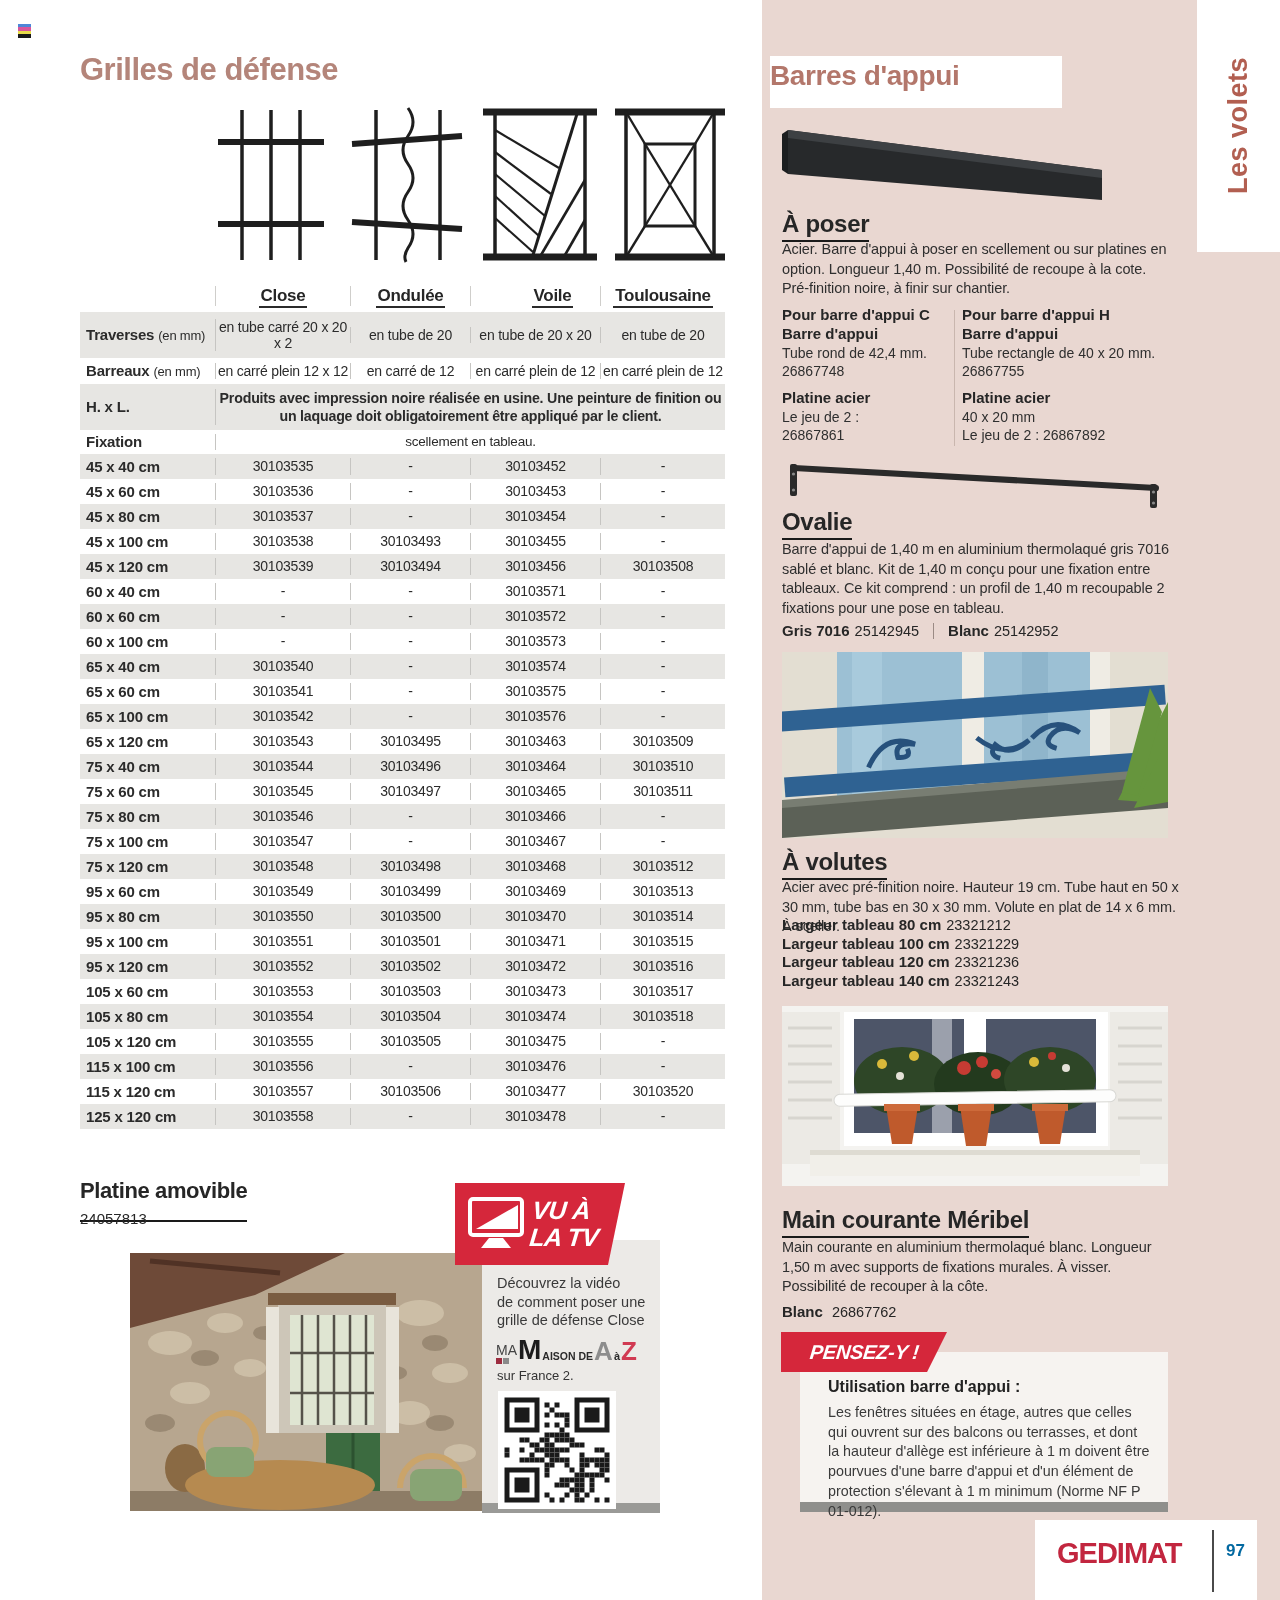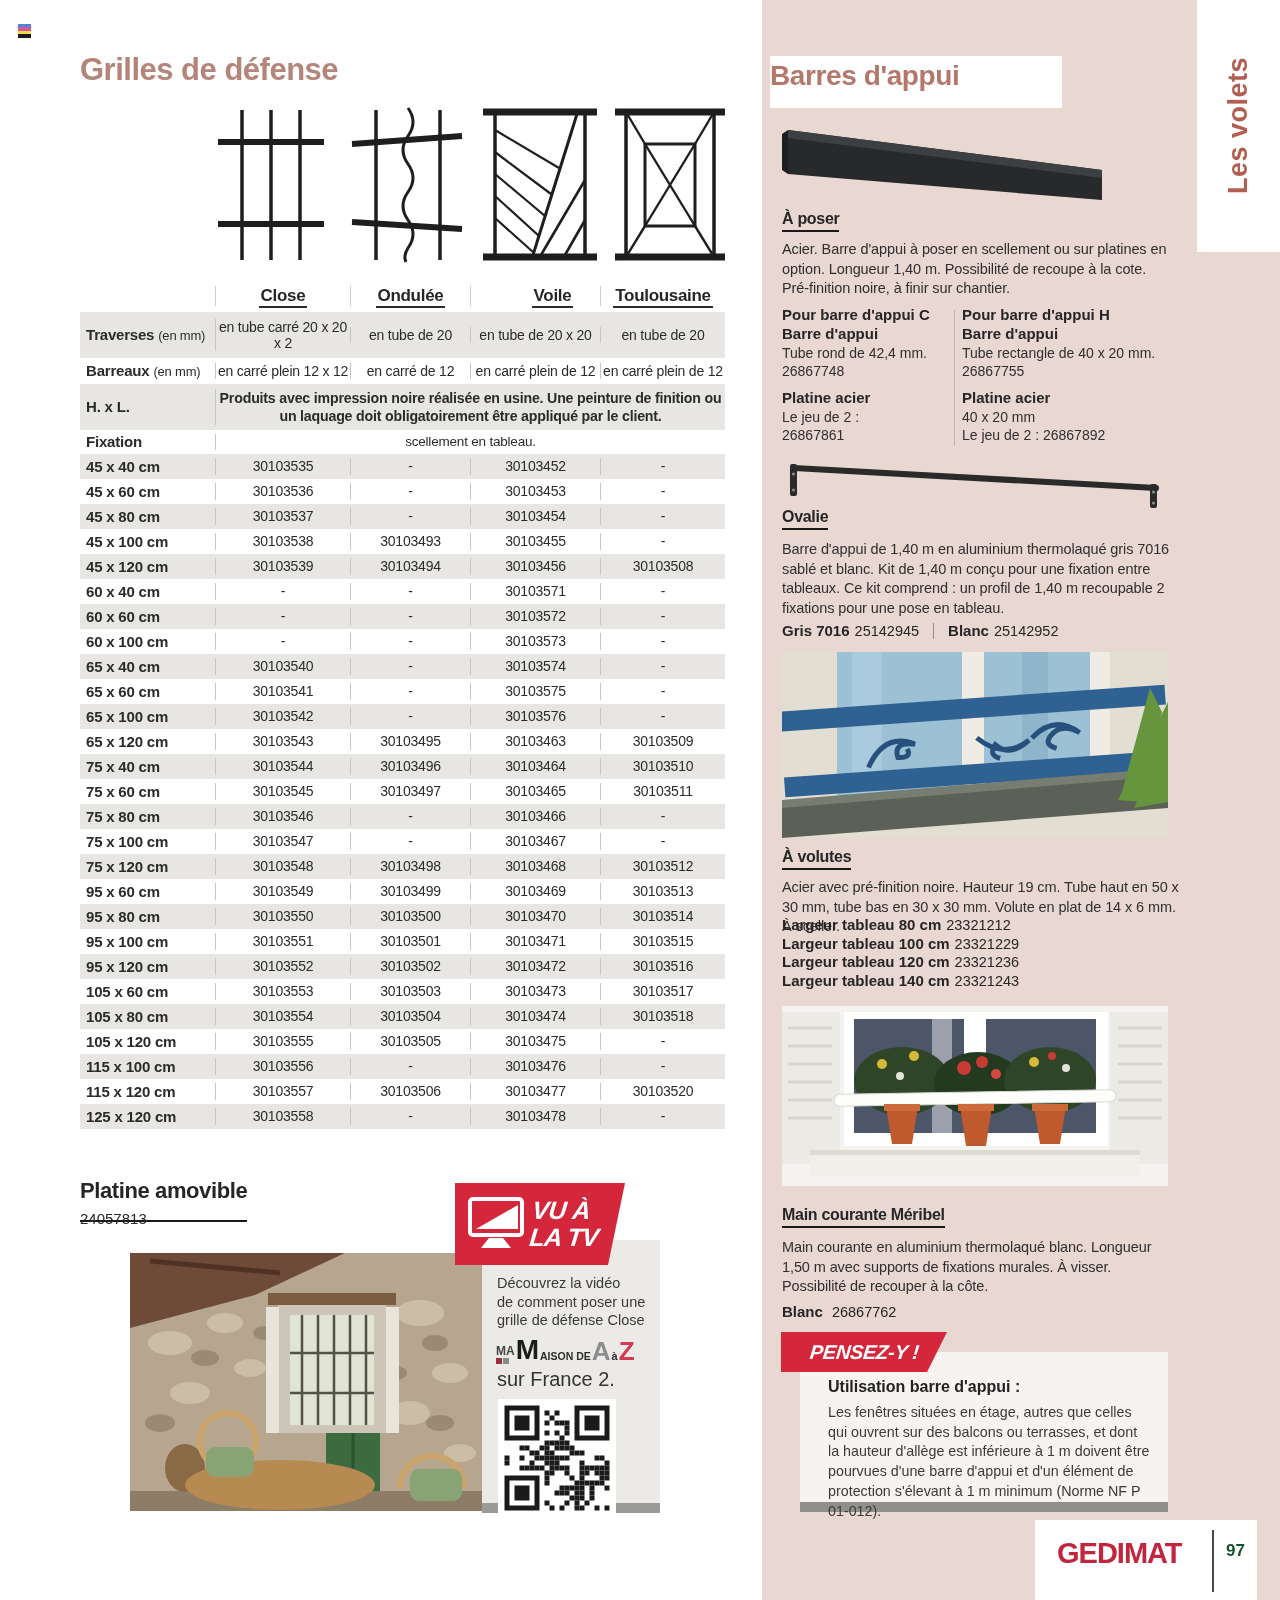--- a/index.html
+++ b/index.html
@@ -61,39 +61,39 @@
 
   
   .room-photo{left:130px;top:1253px;width:352px;height:258px;overflow:hidden;}
   .video-panel{
     left:482px;top:1240px;width:178px;height:263px;background:#eceae7;
     border-bottom:10px solid #9a9a97;box-sizing:content-box;z-index:2;
   }
   .video-text{margin:34px 0 0 15px;font-size:14.5px;line-height:1.28;color:#3a3a3a;width:150px;}
   .maz-logo{margin:6px 0 0 14px;display:flex;align-items:flex-end;line-height:1;}
   .maz-ma{display:flex;flex-direction:column;align-items:flex-start;margin-right:1px;}
-  .maz-ma .ma{font-size:12px;font-weight:bold;color:#444;}
+  .maz-ma .ma{font-size:14px;font-weight:normal;color:#444;}
   .maz-sq{display:flex;gap:1px;margin-top:1px;}
   .maz-sq i{width:6px;height:6px;display:block;}
   .maz-m{font-size:28px;font-weight:bold;color:#1c1c1c;}
   .maz-small{font-size:10.5px;font-weight:bold;color:#2b2b2b;margin:0 1px 2px 1px;}
   .maz-a{font-size:26px;font-weight:bold;color:#8d8d8d;}
   .maz-de{font-size:11px;font-weight:bold;color:#2b2b2b;margin:0 1px 2px 1px;}
   .maz-z{font-size:26px;font-weight:bold;color:#d13a52;}
-  .channel{margin:4px 0 0 15px;font-size:20px;color:#333;}
+  .channel{margin:4px 0 0 15px;font-size:13px;color:#333;}
   .qr-box{margin:8px 0 0 16px;width:118px;height:118px;background:#fff;display:flex;align-items:center;justify-content:center;}
 
   
   .pink-panel{left:762px;top:0;width:518px;height:1600px;background:#e9d7d1;}
   .rc-title-band{left:770px;top:56px;width:292px;height:52px;background:#fff;}
   .rc-title{left:770px;top:60px;font-size:28px;font-weight:bold;color:#b3776b;letter-spacing:-.4px;}
   .volets-tab{left:1197px;top:0;width:83px;height:252px;background:#fff;display:flex;align-items:center;justify-content:center;}
   .volets-tab span{writing-mode:vertical-rl;transform:rotate(180deg);font-size:27px;font-weight:bold;color:#b25f51;letter-spacing:.5px;}
 
-  .rc-h{font-size:16px;font-weight:bold;letter-spacing:-.3px;}
+  .rc-h{font-size:24px;font-weight:bold;letter-spacing:-.3px;}
   .rc-h span{border-bottom:2.5px solid #1a1a1a;padding-bottom:3px;}
   .rc-p{font-size:14.5px;line-height:1.36;letter-spacing:-.1px;color:#2f2f2f;}
 
   .aposer-h{left:782px;top:210px;}
   .aposer-p{left:782px;top:240px;width:388px;}
 
   .col-c{left:782px;top:306px;width:172px;}
   .col-h{left:962px;top:306px;width:205px;}
   .col-div{left:954px;top:310px;width:1px;height:136px;background:#c9b6ae;}
   .mini-h{font-size:15px;font-weight:bold;line-height:1.25;}
@@ -129,21 +129,21 @@
     left:800px;top:1352px;width:368px;height:150px;background:#f6f3f0;
     border-bottom:10px solid #8f8f8c;box-sizing:content-box;z-index:2;
   }
   .pensez-title{margin:26px 0 0 28px;font-size:16px;font-weight:bold;color:#222;}
   .pensez-body{margin:7px 0 0 28px;width:322px;font-size:14.3px;line-height:1.38;color:#3a3a3a;}
 
   
   .footer-box{left:1035px;top:1520px;width:222px;height:80px;background:#fff;z-index:3;}
   .brand{left:1057px;top:1537px;font-size:29px;font-weight:bold;color:#c2263f;letter-spacing:-1px;z-index:4;}
   .footer-div{left:1212px;top:1530px;width:2px;height:62px;background:#4a4a4a;z-index:4;}
-  .page-num{left:1226px;top:1541px;font-size:17px;font-weight:bold;color:#14532d;z-index:4;}
+  .page-num{left:1226px;top:1541px;font-size:17px;font-weight:bold;color:#0369a1;z-index:4;}
 </style>
 </head>
 <body>
 
 <div class="abs pink-panel"></div>
 
 <div class="abs regmark">
   <div style="background:#4f86d8"></div>
     <div style="background:#d8559c"></div>
     <div style="background:#e8dc4a"></div>

